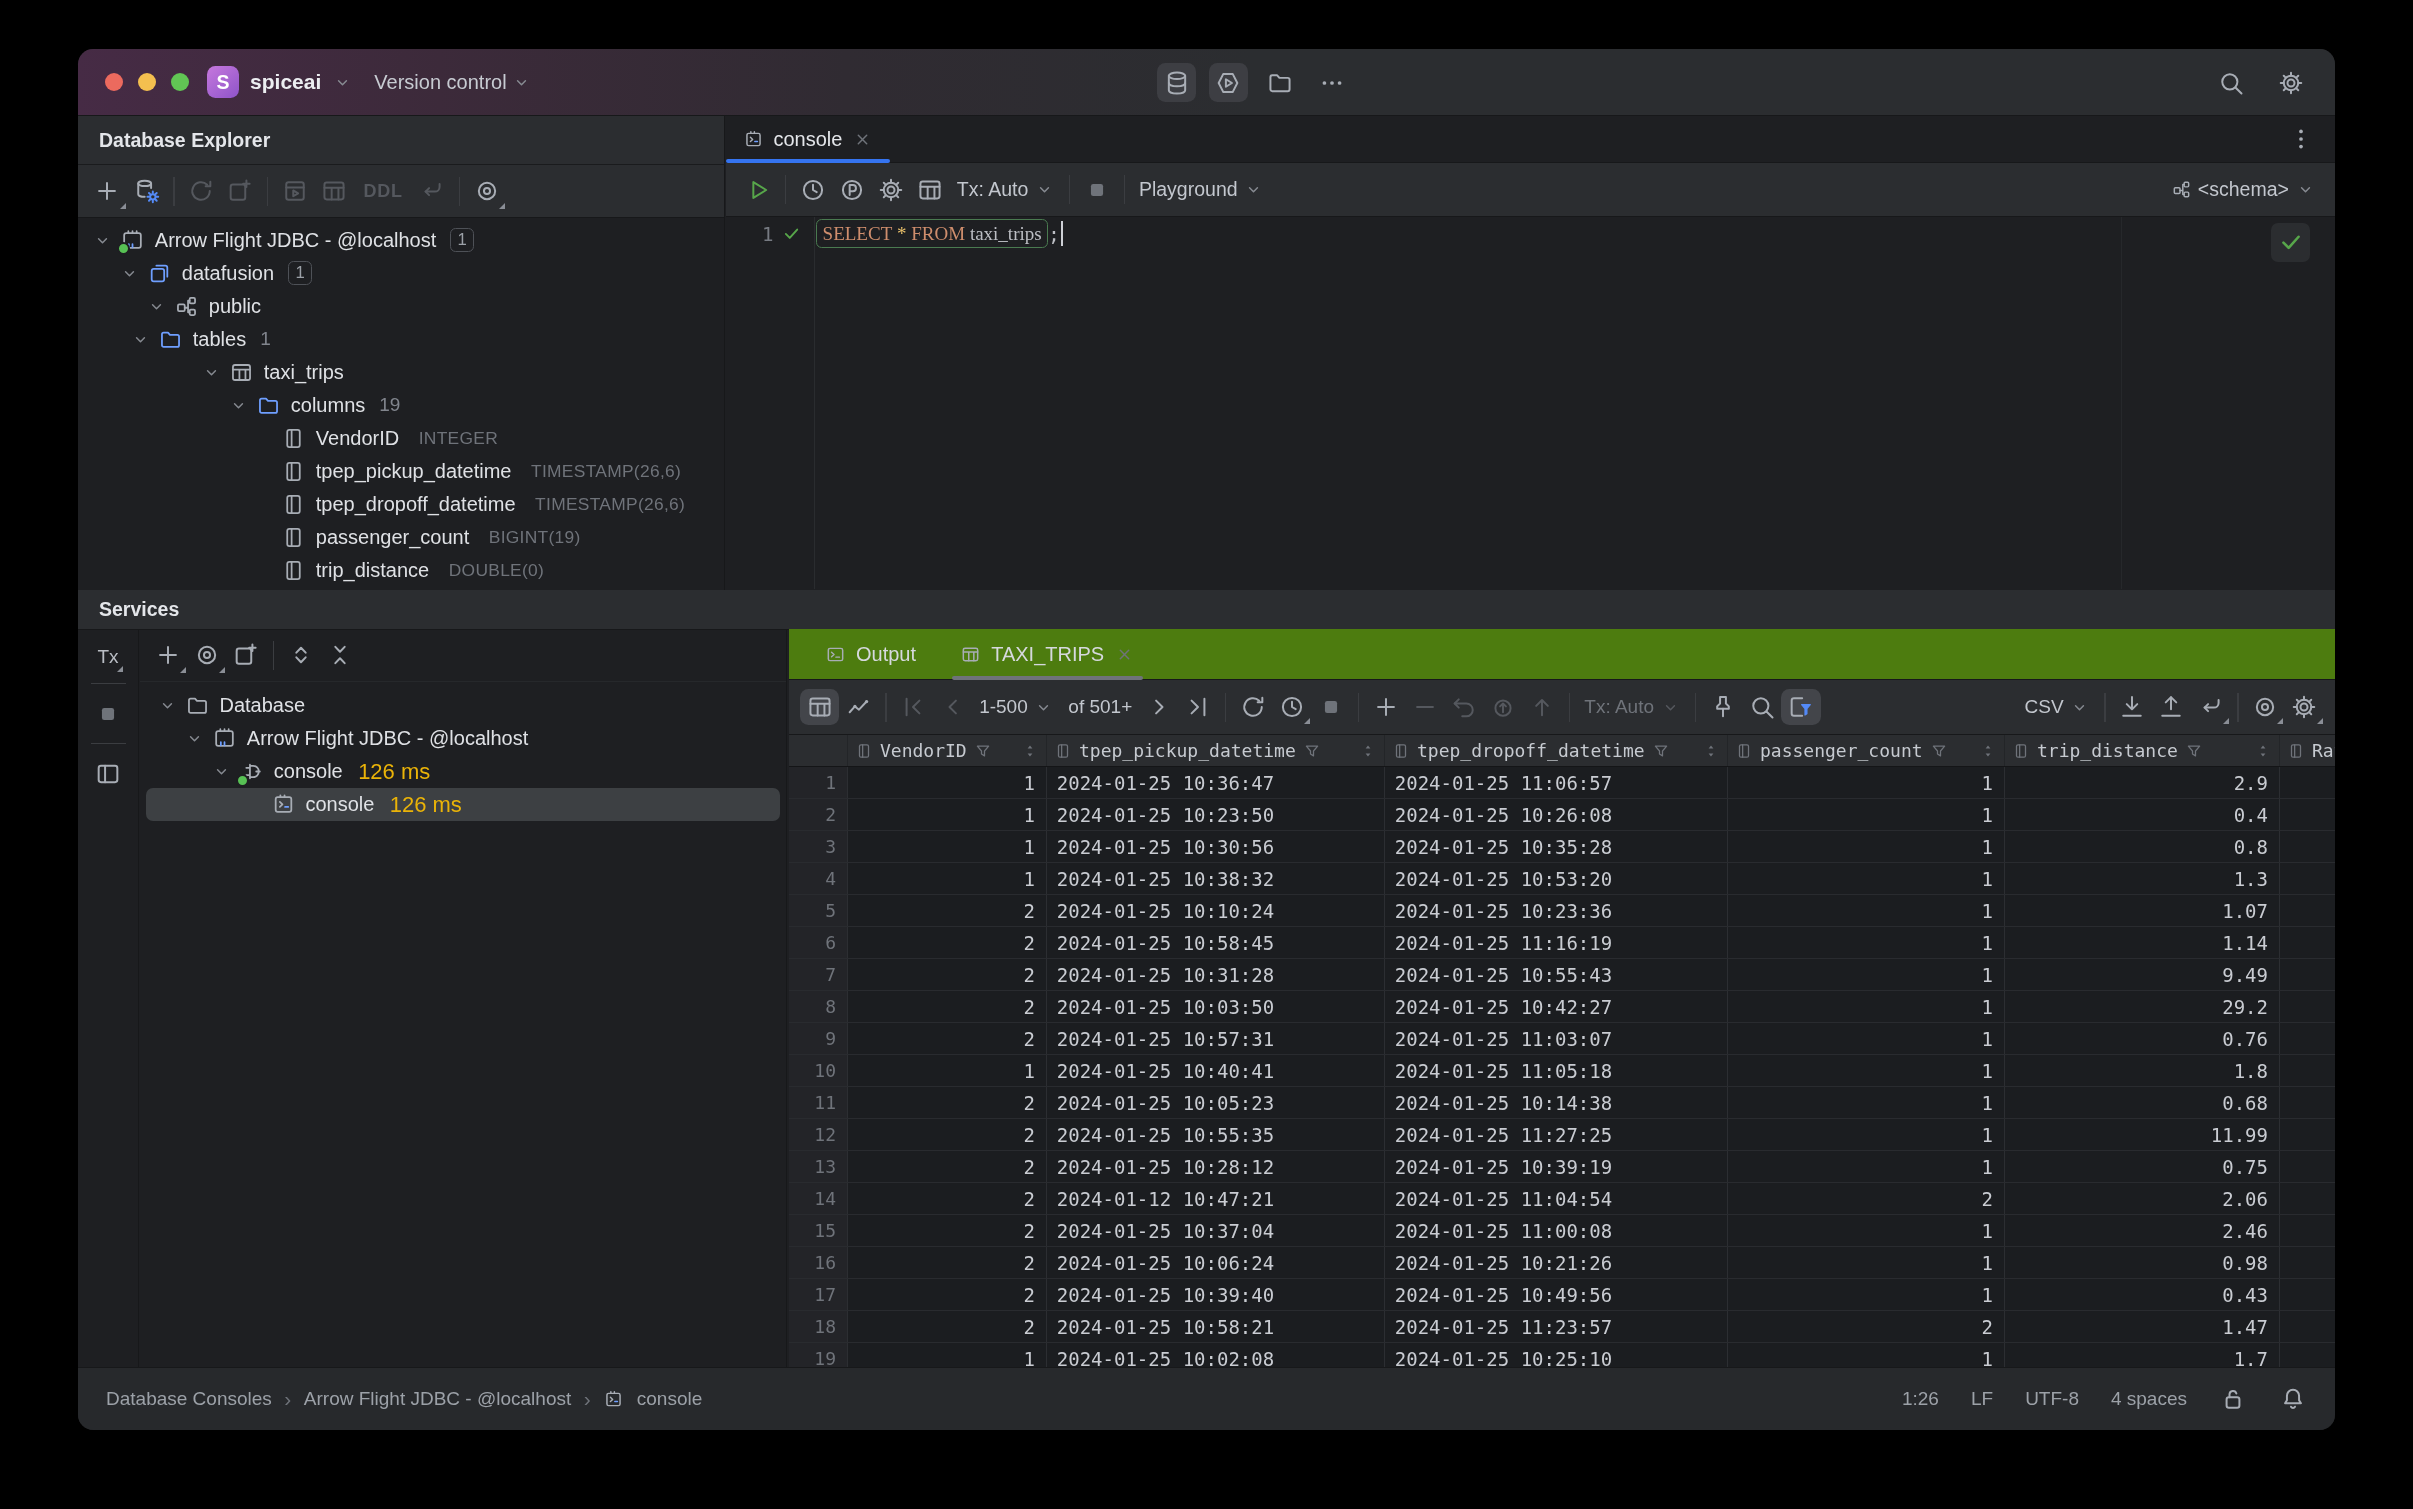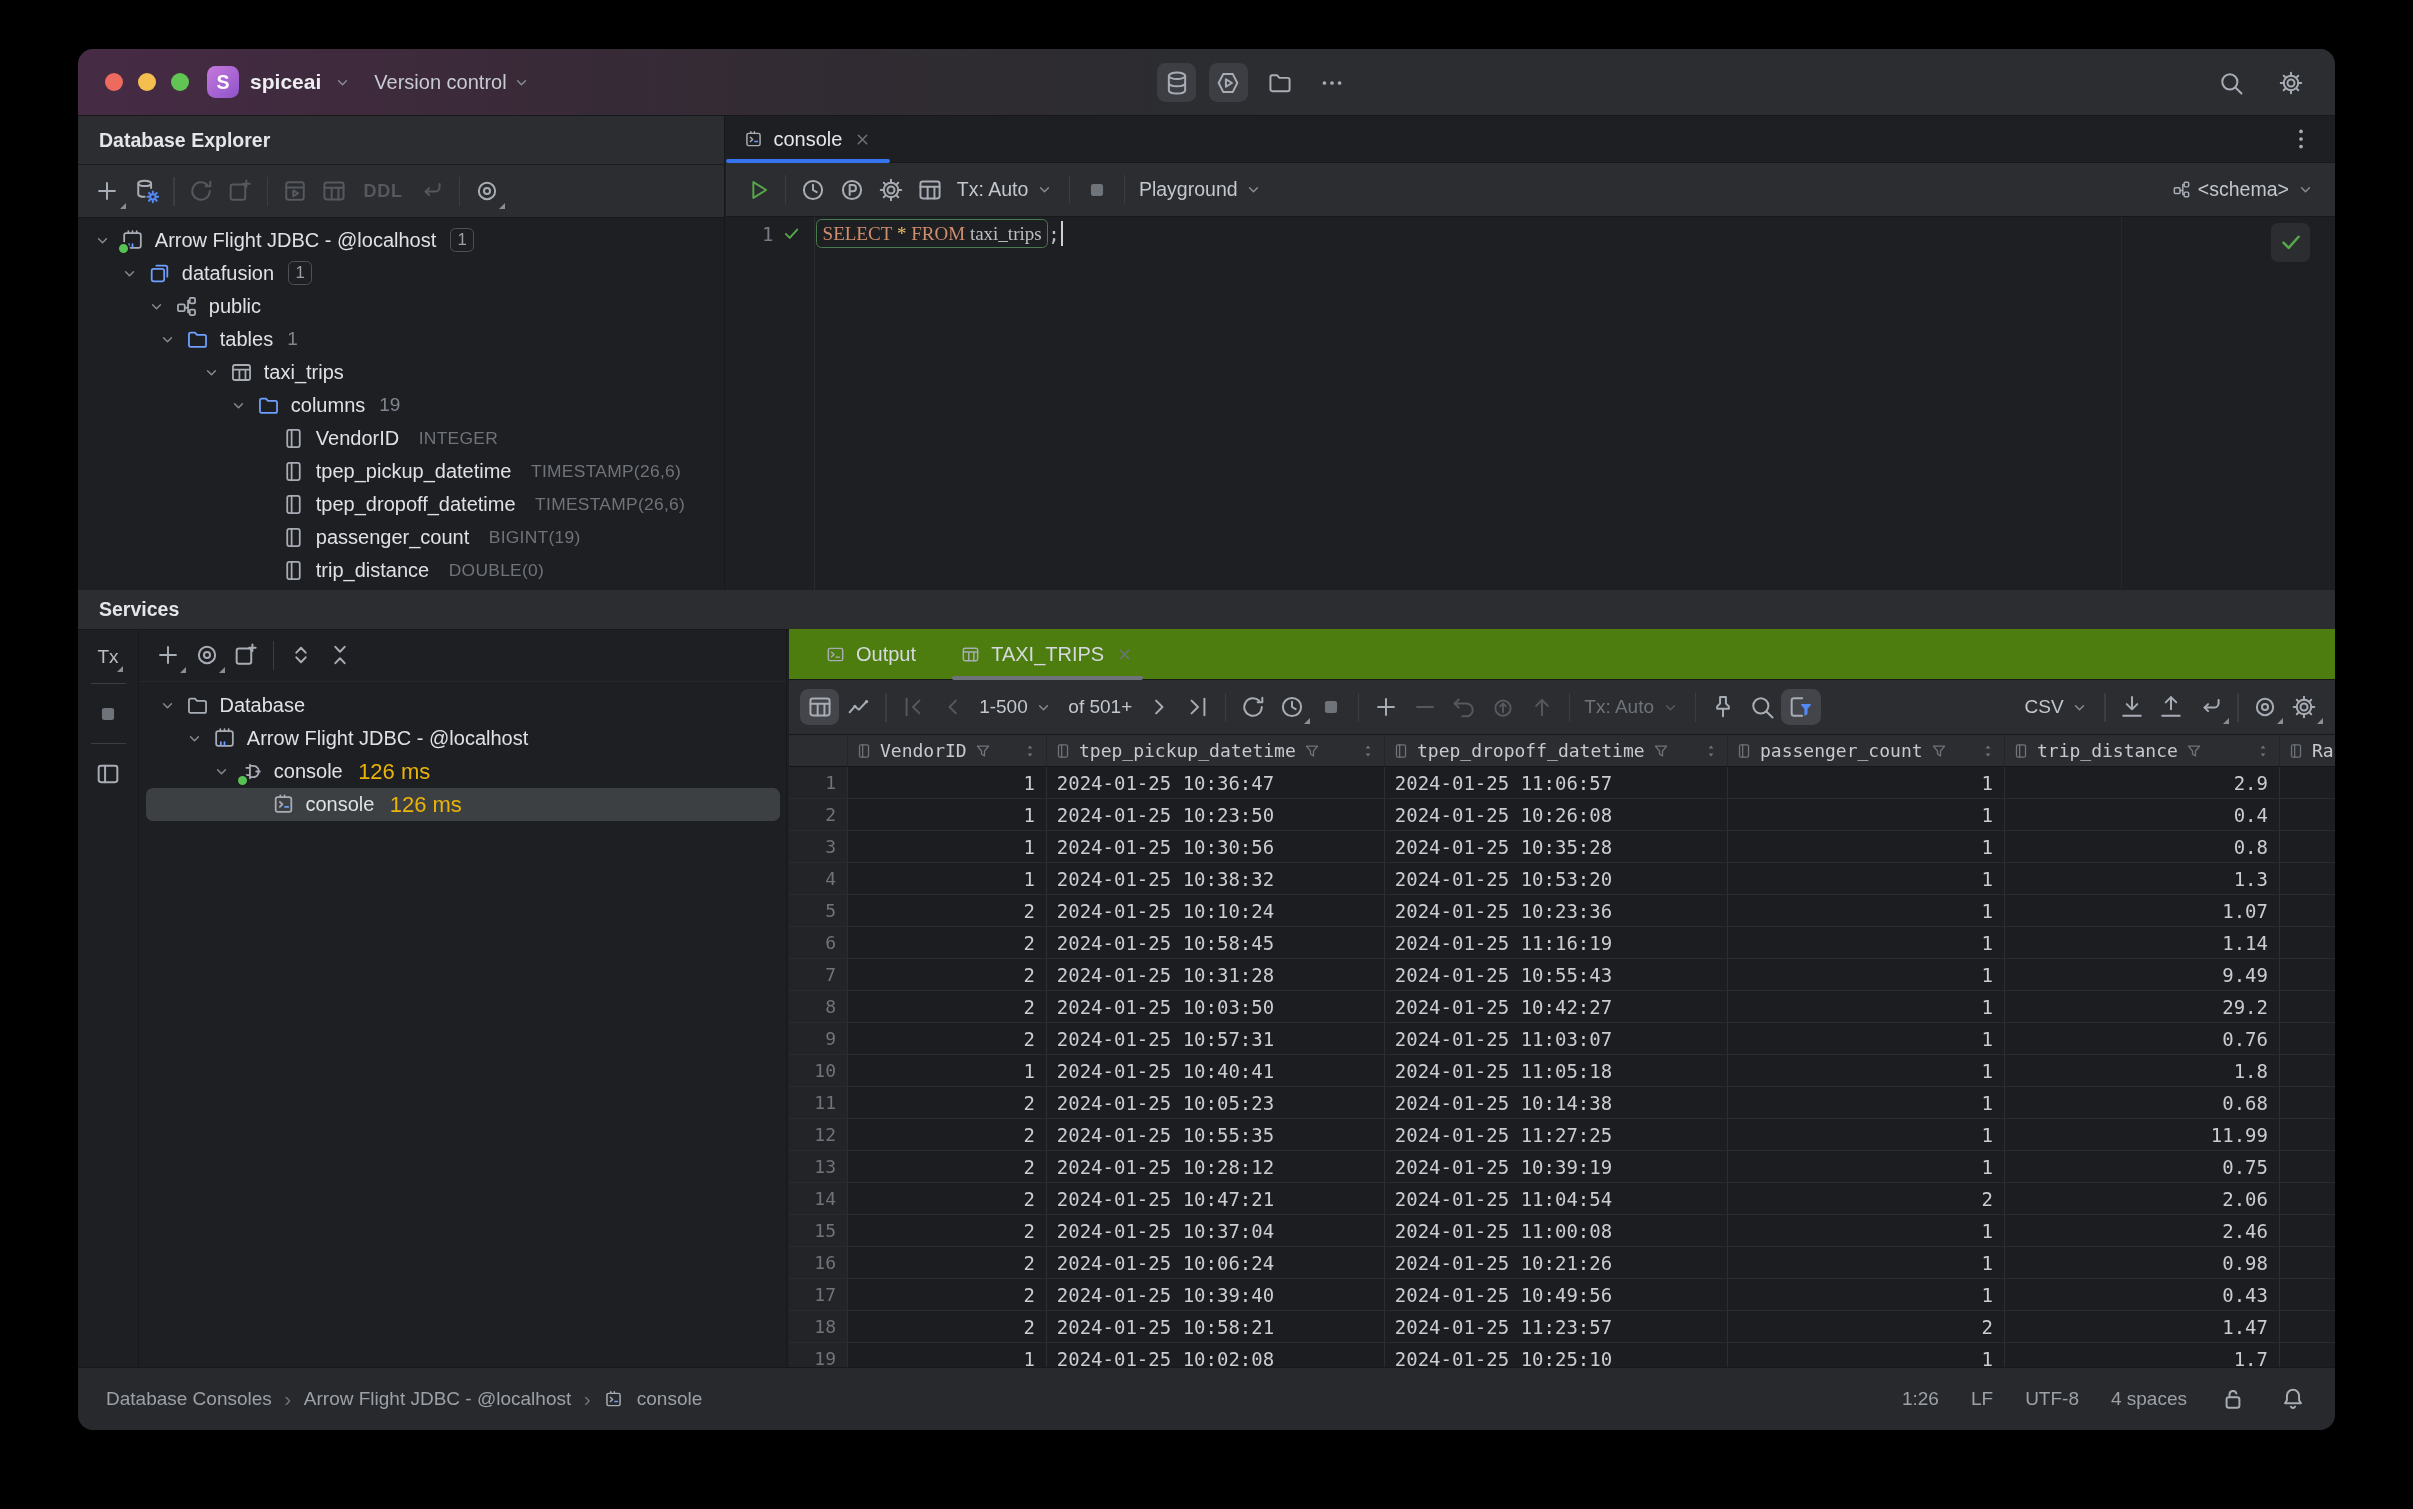--- a/index.html
+++ b/index.html
@@ -443,21 +443,21 @@
           </div>
           <div class="tree-row" style="padding-left: 68px;">
             <svg class="ic sm chev" viewBox="0 0 24 24">
               <use href="#i-chevdown"></use>
             </svg>
             <svg class="ic sm " viewBox="0 0 24 24" style="width: 25px; height: 25px;">
               <use href="#i-schema"></use>
             </svg>
             <span class="tlabel">public</span>
           </div>
-          <div class="tree-row" style="padding-left: 79px;">
+          <div class="tree-row" style="padding-left: 52px;">
             <svg class="ic sm chev" viewBox="0 0 24 24">
               <use href="#i-chevdown"></use>
             </svg>
             <svg class="ic sm blue" viewBox="0 0 24 24" style="width: 25px; height: 25px;">
               <use href="#i-folder"></use>
             </svg>
             <span class="tlabel">tables</span>
             <span class="count">1</span>
           </div>
           <div class="tree-row" style="padding-left: 123px;">
@@ -1063,21 +1063,21 @@
             <div class="cell right" style="width: 199px;">2</div>
             <div class="cell left" style="width: 338px;">2024-01-25 10:28:12</div>
             <div class="cell left" style="width: 343px;">2024-01-25 10:39:19</div>
             <div class="cell right" style="width: 277px;">1</div>
             <div class="cell right" style="width: 275px;">0.75</div>
             <div class="cell left" style="width: 84px;"></div>
           </div>
           <div class="grow">
             <div class="gcell">14</div>
             <div class="cell right" style="width: 199px;">2</div>
-            <div class="cell left" style="width: 338px;">2024-01-25 10:47:21</div>
+            <div class="cell left" style="width: 338px;">2024-01-12 10:47:21</div>
             <div class="cell left" style="width: 343px;">2024-01-25 11:04:54</div>
             <div class="cell right" style="width: 277px;">2</div>
             <div class="cell right" style="width: 275px;">2.06</div>
             <div class="cell left" style="width: 84px;"></div>
           </div>
           <div class="grow">
             <div class="gcell">15</div>
             <div class="cell right" style="width: 199px;">2</div>
             <div class="cell left" style="width: 338px;">2024-01-25 10:37:04</div>
             <div class="cell left" style="width: 343px;">2024-01-25 11:00:08</div>

